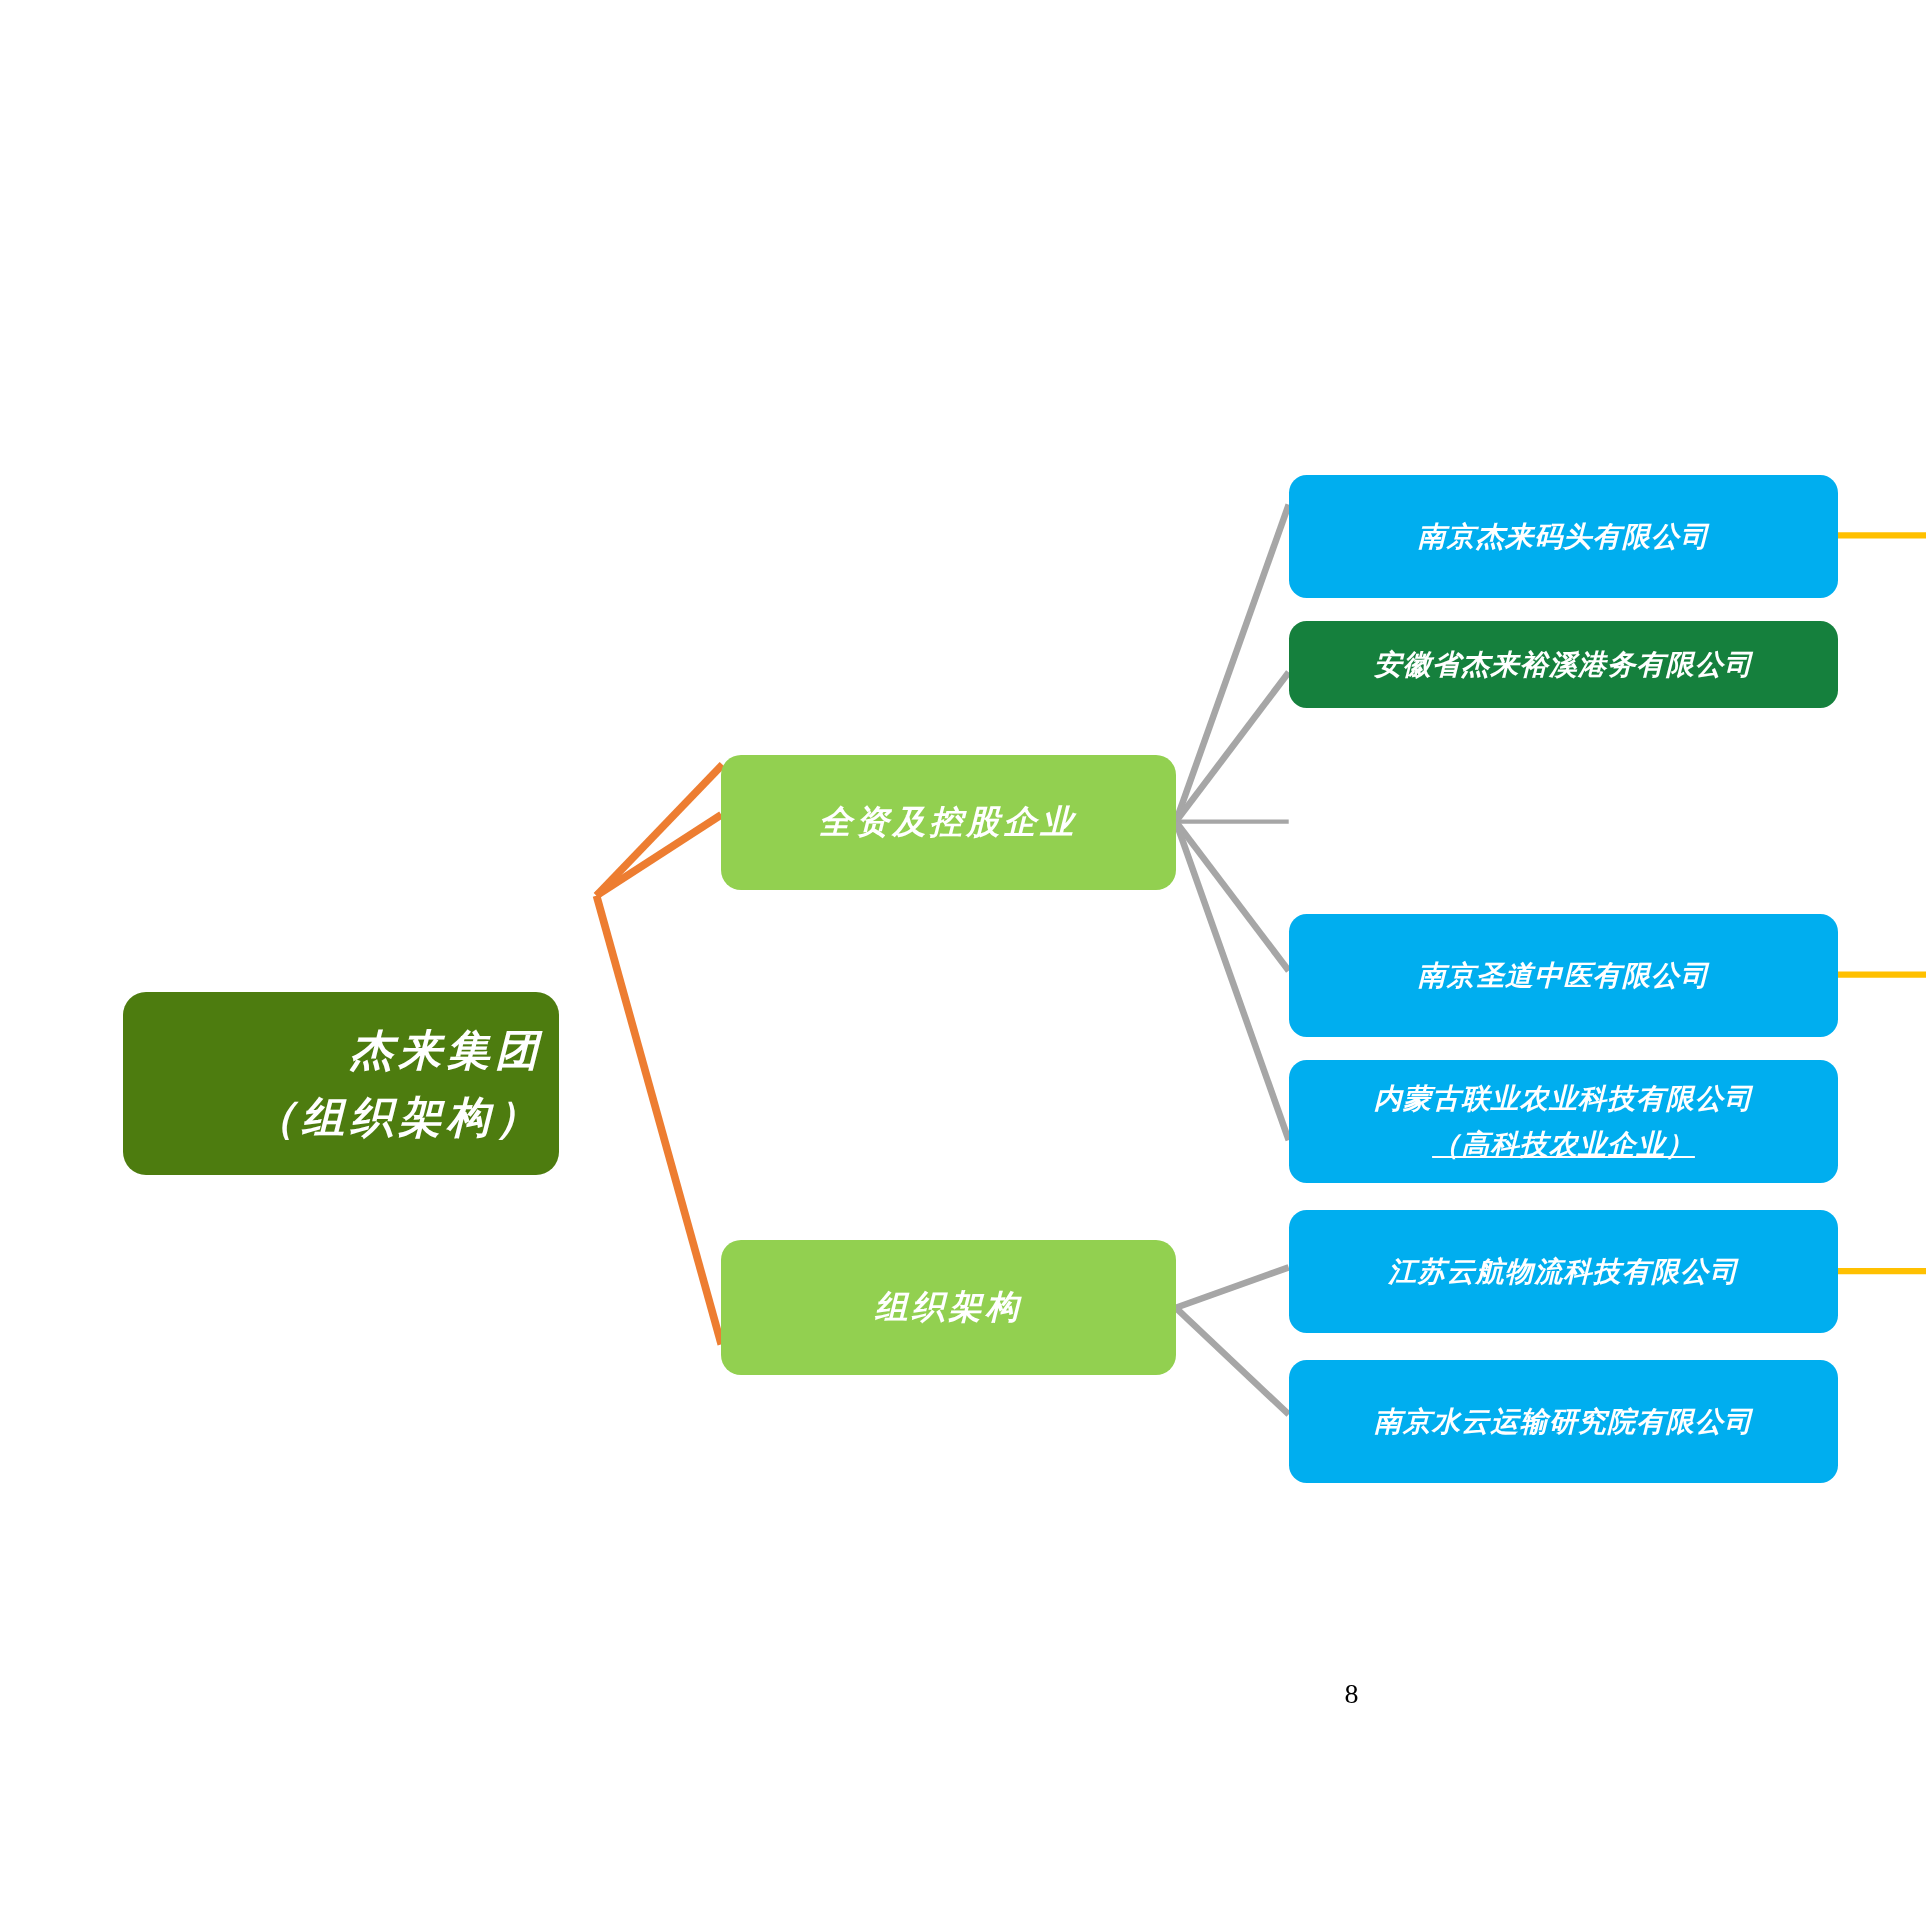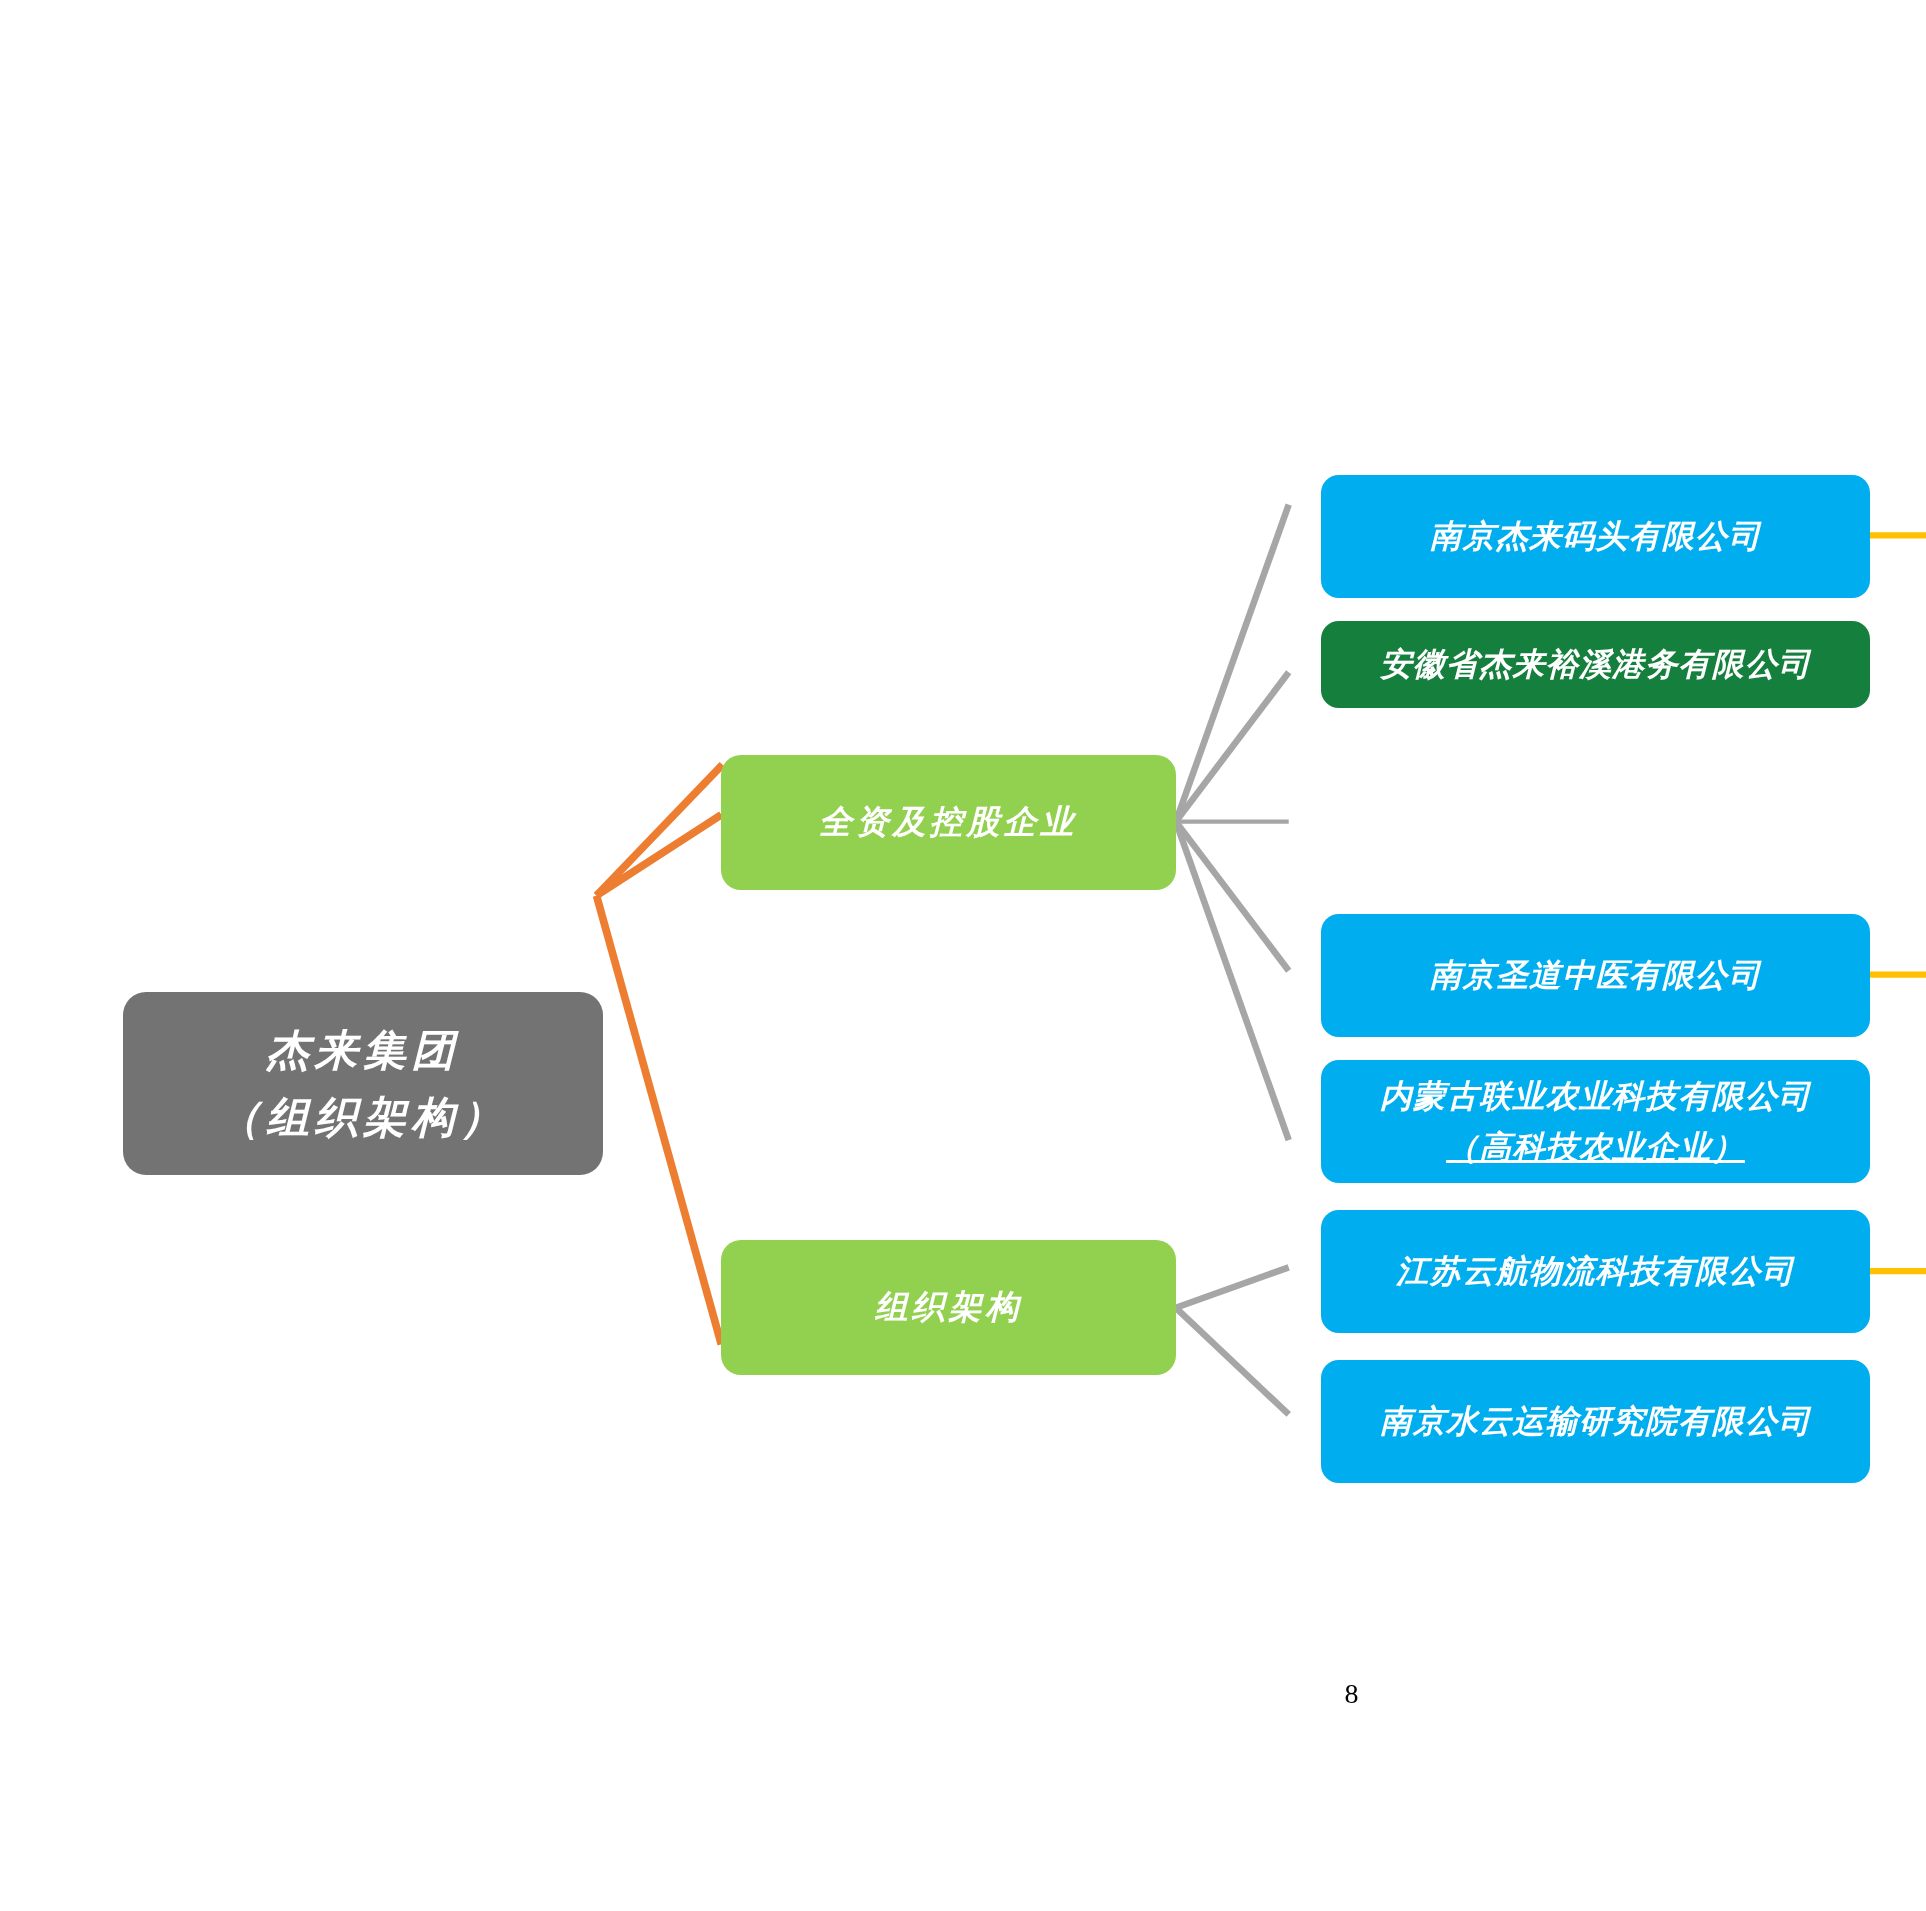--- a/index.html
+++ b/index.html
@@ -65,23 +65,22 @@
 
   
   .node.category {
     font-size: 33px;
     letter-spacing: 3.9px;
     border-radius: 20px;
   }
 
   
   .node.subsidiary {
-    font-size: 32px;
+    font-size: 28px;
     letter-spacing: 1.2px;
-    margin-left: 32px;
   }
   .node.subsidiary .sub2 {
     display: block;
     margin-top: 10px;
     text-decoration: underline;
   }
 
   
   #page-number {
     position: absolute;
@@ -124,21 +123,21 @@
       <path d="M 3052 3395 L 3345 3672" fill="none" stroke="#A6A6A6" stroke-width="17"></path>
     </g>
 
     <g>
       <path d="M 4760 1390 L 5130 1390" fill="none" stroke="#FFC000" stroke-width="16"></path>
       <path d="M 4760 2530 L 5130 2530" fill="none" stroke="#FFC000" stroke-width="16"></path>
       <path d="M 4760 3300 L 5130 3300" fill="none" stroke="#FFC000" stroke-width="16"></path>
     </g>
   </svg>
 
-  <div class="node root" style="left:123px; top:992px; width:480px; height:183px; background:#737373;">
+  <div class="node root" style="left:123px; top:992px; width:436px; height:183px; background:#4d7c0f;align-items:flex-end;">
     <span class="line1">杰来集团</span>
     <span class="line2">（组织架构）</span>
   </div>
 
   <div class="node category" style="left:721px; top:755px; width:455px; height:135px; background:#92D050;padding-left:12px;">
     <span>全资及控股企业</span>
   </div>
 
   <div class="node category" style="left:721px; top:1240px; width:455px; height:135px; background:#92D050;">
     <span>组织架构</span>

